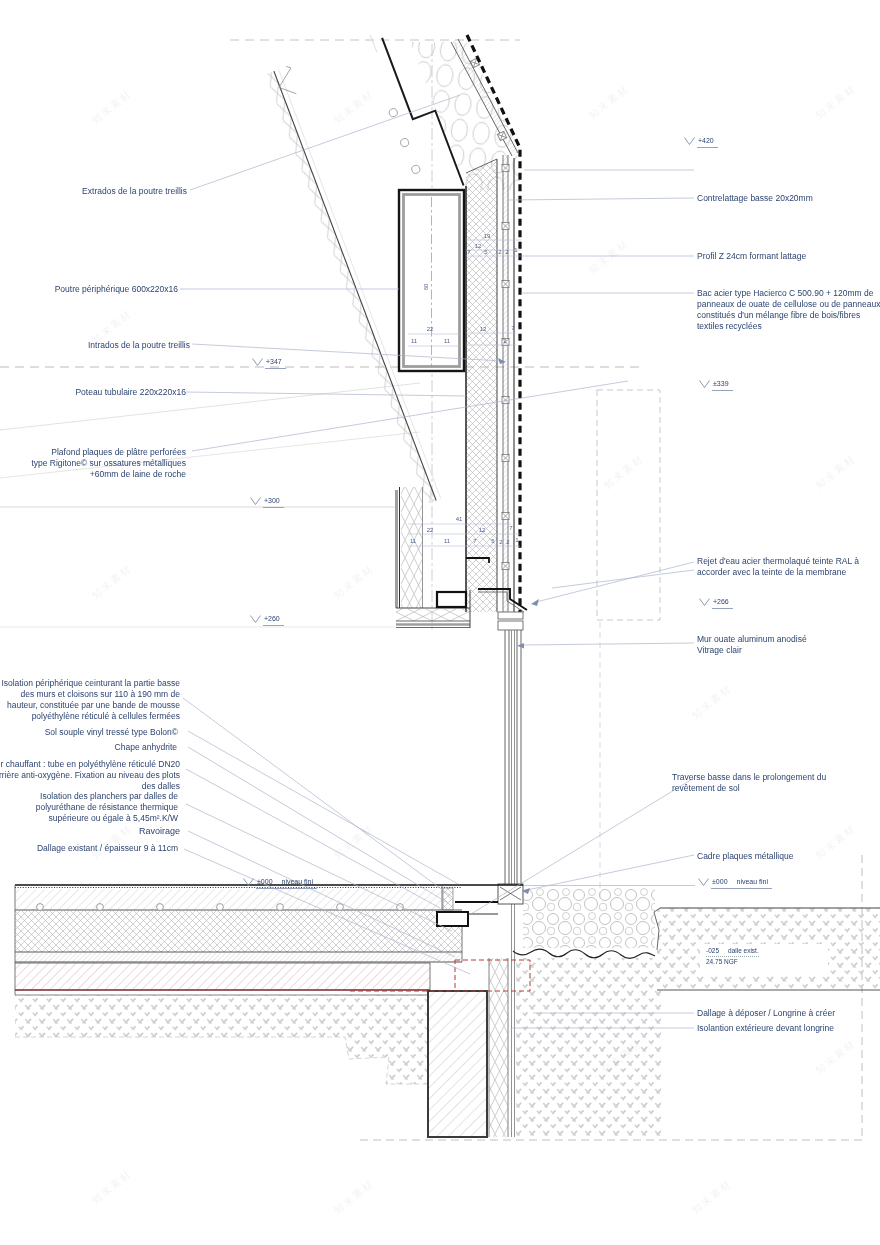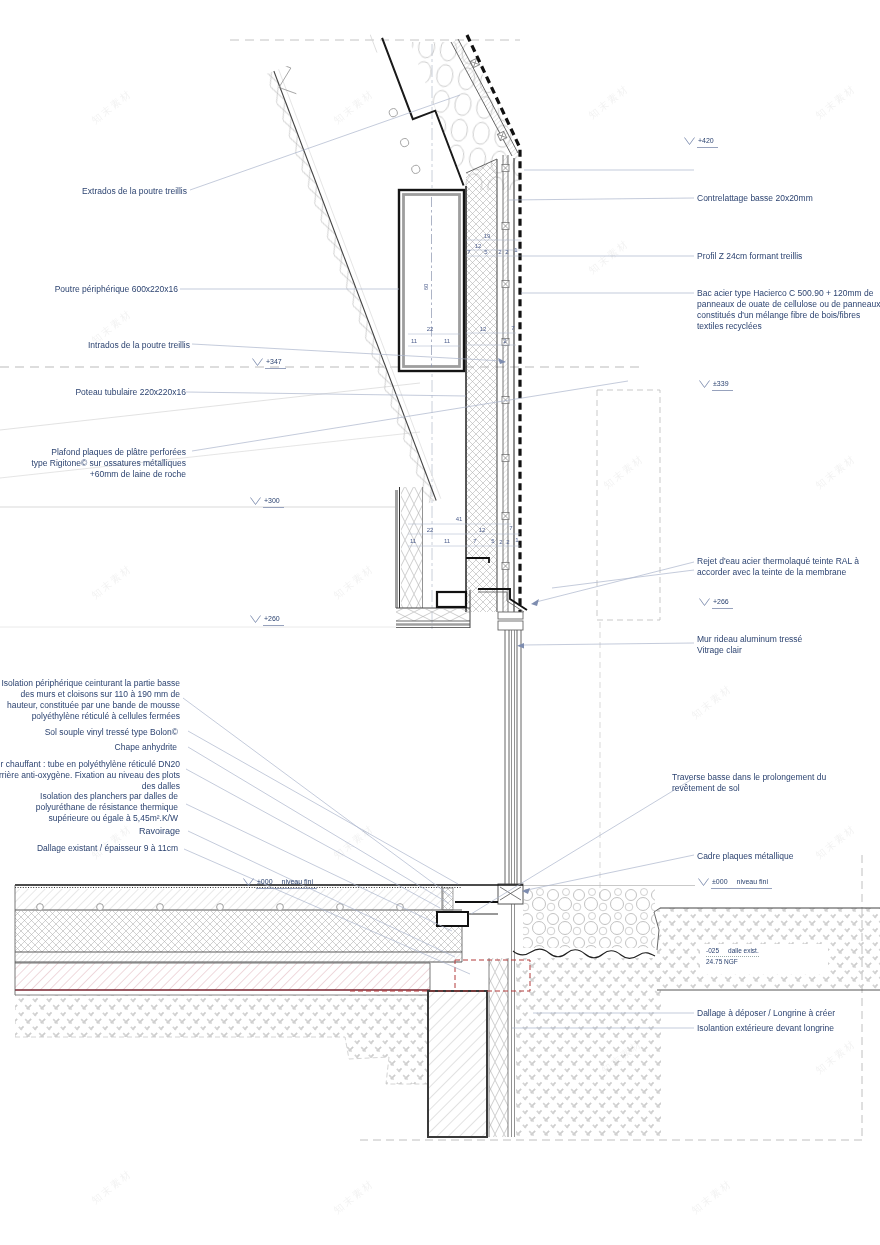--- a/index.html
+++ b/index.html
@@ -336,28 +336,28 @@
 <div class="lbl r" style="right:700px;top:759px;width:270px">Plancher chauffant : tube en polyéthylène réticulé DN20
 avec barrière anti-oxygène. Fixation au niveau des plots
 des dalles</div>
 <div class="lbl r" style="right:702px;top:791px;width:220px">Isolation des planchers par dalles de
 polyuréthane de résistance thermique
 supérieure ou égale à 5,45m².K/W</div>
 <div class="lbl r" style="right:700px;top:826px;width:200px;font-size:9px">Ravoirage</div>
 <div class="lbl r" style="right:702px;top:843px;width:220px">Dallage existant / épaisseur 9 à 11cm</div>
 
 <div class="lbl" style="left:697px;top:193px;width:180px">Contrelattage basse 20x20mm</div>
-<div class="lbl" style="left:697px;top:251px;width:180px">Profil Z 24cm formant treillis</div>
+<div class="lbl" style="left:697px;top:251px;width:180px">Profil Z 24cm formant lattage</div>
 <div class="lbl" style="left:697px;top:288px;width:185px">Bac acier type Hacierco C 500.90  +  120mm de
 panneaux de ouate de cellulose ou de panneaux
 constitués d'un mélange fibre de bois/fibres
 textiles recyclées</div>
 <div class="lbl" style="left:697px;top:556px;width:185px">Rejet d'eau acier thermolaqué teinte RAL à
 accorder avec la teinte de la membrane</div>
-<div class="lbl" style="left:697px;top:634px;width:180px">Mur rideau aluminum tressé
+<div class="lbl" style="left:697px;top:634px;width:180px">Mur ouate aluminum anodisé
 Vitrage clair</div>
 <div class="lbl" style="left:672px;top:772px;width:180px">Traverse basse dans le prolongement du
 revêtement de sol</div>
 <div class="lbl" style="left:697px;top:851px;width:180px">Cadre plaques métallique</div>
 <div class="lbl" style="left:697px;top:1008px;width:200px">Dallage à déposer / Longrine à créer</div>
 <div class="lbl" style="left:697px;top:1023px;width:200px">Isolantion extérieure devant longrine</div>
 
 <div class="lvl" style="left:684px;top:137px">
   <svg width="11" height="8">
         <path d="M0.5,0.5 L5.5,7.5 L10.5,0.5" fill="none" stroke="#7e8db0" stroke-width="0.9"></path>

